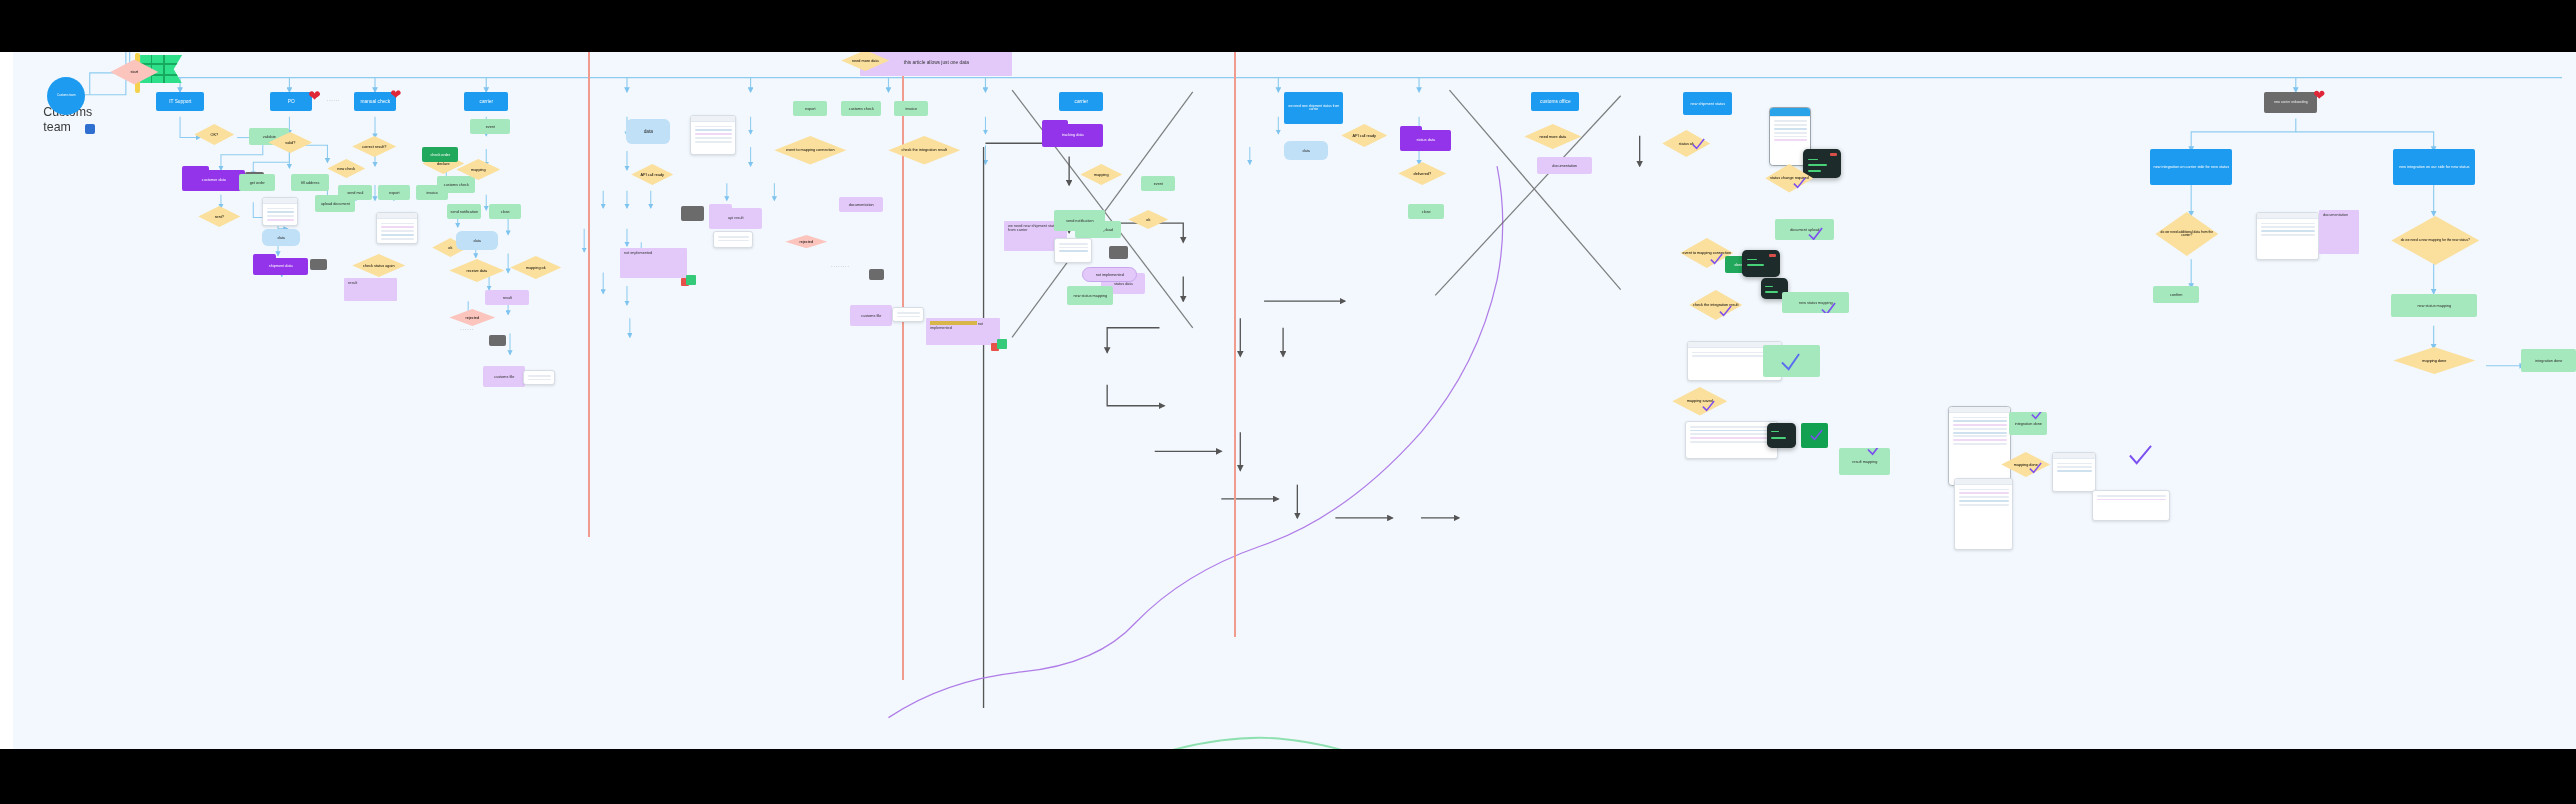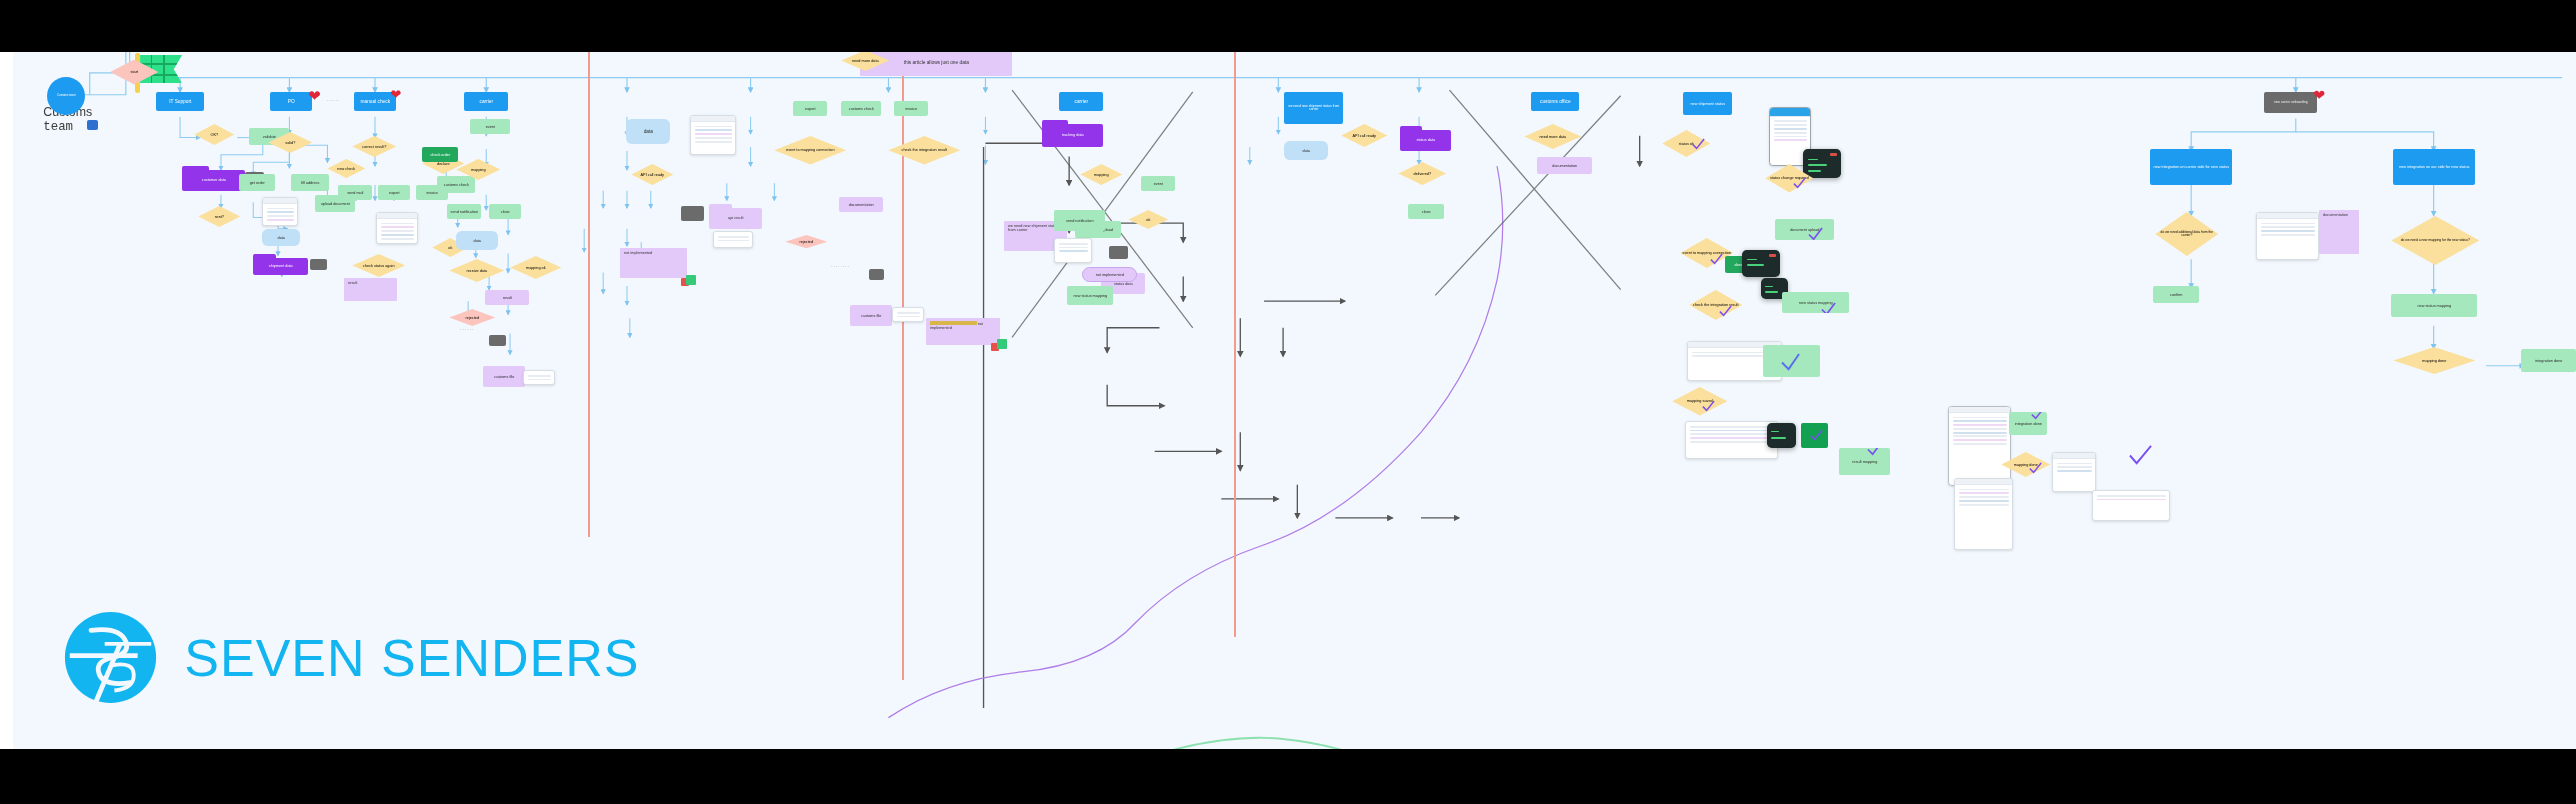--- a/index.html
+++ b/index.html
@@ -229,21 +229,21 @@
       <div class="cloth">
         <div class="g" style="left:10.5px;top:0;width:1.9px;height:28.5px;"></div>
         <div class="g" style="left:23px;top:0;width:1.9px;height:28.5px;"></div>
         <div class="g" style="left:0;top:8.6px;width:42px;height:1.9px;"></div>
         <div class="g" style="left:0;top:19px;width:42px;height:1.9px;"></div>
       </div>
     </div>
 
     <div class="teamlabel" style="left:30px;top:53px;width:76px;">
       <div>Customs</div>
-      <div style="display:flex;align-items:flex-start;gap:14px;font-family:Liberation Mono, monospace;">
+      <div style="display:flex;align-items:flex-end;gap:14px;">
         <span>team</span>
         <span class="emoji-sq" style="position:relative;display:inline-block;width:10.5px;height:10.5px;"></span>
       </div>
     </div>
 
     <div class="node n-circle tiny" style="left:34px;top:25px;width:38px;height:38px;">
       <span style="font-size:2.9px;">Customs team</span>
     </div>
 
     <div class="dia salmon" style="left:97px;top:7.6px;width:48px;height:25px;">
@@ -854,27 +854,16 @@
     <div class="dia" style="left:2380px;top:295px;width:82px;height:27px;">
       <div class="sh"></div>
         <div class="tx t4">
           <span>mapping done</span>
         </div>
       </div>
     <div class="node n-green t4" style="left:2508px;top:297px;width:55px;height:23px;">
       <span>integration done</span>
       </div>
 
-    <div id="brand">
-      <svg class="mark" viewBox="0 0 100 100">
-        <circle cx="50" cy="50" r="47" fill="#12b5ef"></circle>
-        <path d="M8,48 L78,48" stroke="#f2f8fd" stroke-width="5" fill="none"></path>
-        <path d="M30,22 Q60,18 66,34 Q70,46 52,50 Q34,54 38,66 Q42,80 70,76" stroke="#f2f8fd" stroke-width="5" fill="none" stroke-linecap="round"></path>
-        <path d="M44,36 L92,36" stroke="#f2f8fd" stroke-width="4" fill="none"></path>
-        <path d="M60,36 L34,98" stroke="#f2f8fd" stroke-width="5" fill="none"></path>
-        <path d="M52,58 Q74,54 74,68 Q74,82 54,84" stroke="#f2f8fd" stroke-width="4" fill="none"></path>
-      </svg>
-      <div class="wordmark">SEVEN SENDERS</div>
-    </div>
 
   </div>
 </div>
 
 
 </body></html>

